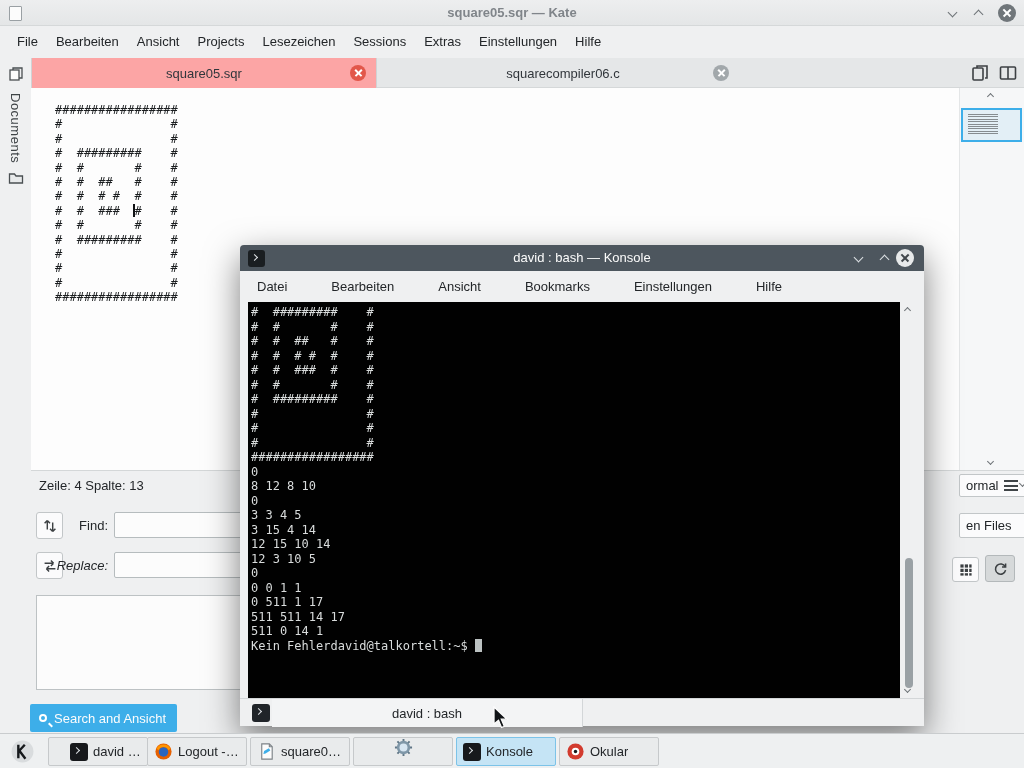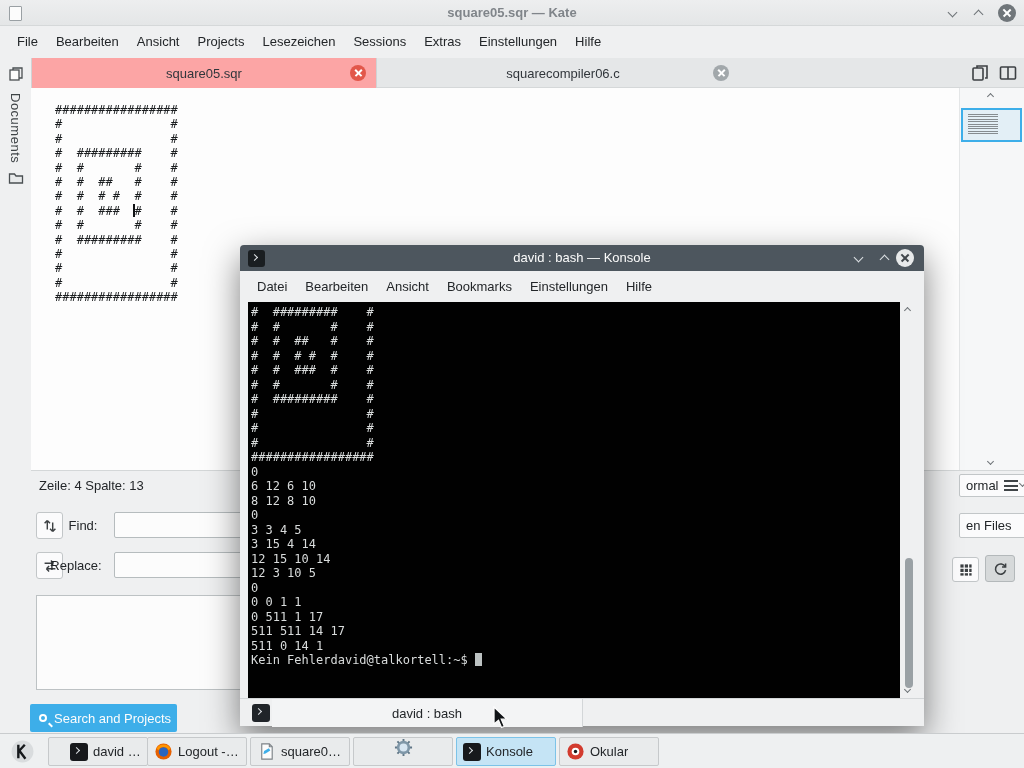--- a/index.html
+++ b/index.html
@@ -62,21 +62,21 @@
   .minitext { margin:4px 5px; width:30px; height:22px;
       background:repeating-linear-gradient(to bottom,#868c90 0,#868c90 1px,transparent 1px,transparent 2.4px); }
   .kate-bottom { position:absolute; left:0; top:470px; width:1024px; height:263px; background:#eff0f1;
       border-top:1px solid #d4d7d8; }
   .statusline { position:absolute; left:39px; top:7px; font-size:13px; color:#232629; }
   .combo { position:absolute; background:#fbfbfc; border:1px solid #c2c6c8; border-radius:2px;
       font-size:13px; color:#232629; display:flex; align-items:center; padding:0 18px 0 6px;margin-left:35px; }
   .combo .chev { position:absolute; right:5px; top:50%; margin-top:-5px; }
   .tool-btn { position:absolute; width:27px; height:27px; background:#fbfbfc; border:1px solid #c2c6c8;
       border-radius:3px; display:flex; align-items:center; justify-content:center; }
-  .fr-label { position:absolute; font-size:13px; color:#232629; text-align:center; }
+  .fr-label { position:absolute; font-size:13px; color:#232629; text-align:right; }
   .fr-input { position:absolute; width:612px; height:26px; background:#fcfcfc;
       border:1px solid #b6bcbe; border-radius:2px; font-size:13px; padding:0 6px; color:#232629; }
   .results { position:absolute; left:36px; top:124px; width:884px; height:95px;
       background:#fcfcfc; border:1px solid #bdc2c4; }
   .sr-toggle { position:absolute; left:30px; top:233px; width:147px; height:28px; background:#3daee9;
       border-radius:2px; z-index:3; display:flex; align-items:center; gap:7px; padding-left:9px;
       color:#fcfcfc; font-size:13px; }
   .mag { width:8px; height:8px; border:2px solid #fff; border-radius:50%; position:relative; flex:none; }
   .mag::after { content:""; position:absolute; width:5px; height:2px; background:#fff;
       transform:rotate(45deg); left:7px; top:8px; }
@@ -242,21 +242,21 @@
       <div class="combo" style="left:924px; top:42px; width:90px; height:25px;">
         <span>en Files</span>
         <span class="chev down sm"></span>
       </div>
 
       <span class="tool-btn" style="left:36px; top:81px;">
         <svg width="18" height="18" viewBox="0 0 20 20">
             <path d="M4 7 h10 M14 7 l-3 -3 M14 7 l-3 3 M16 13 H6 M6 13 l3 -3 M6 13 l3 3" stroke="#3c4043" stroke-width="1.6" fill="none"></path>
           </svg>
       </span>
-      <span class="fr-label" style="left:44px; top:87px; width:64px;">Replace:</span>
+      <span class="fr-label" style="left:44px; top:87px; width:64px;font-style:italic;">Replace:</span>
       <input class="fr-input" style="left: 114px; top: 81px;" value="">
 
       <span class="tool-btn" style="left:952px; top:86px; width:27px; height:25px;">
         <svg width="16" height="16" viewBox="0 0 20 20">
             <g fill="#3c4043">
               <rect x="3" y="3" width="4" height="4"></rect>
               <rect x="8.5" y="3" width="4" height="4"></rect>
               <rect x="14" y="3" width="3" height="4"></rect>
               <rect x="3" y="8.5" width="4" height="4"></rect>
               <rect x="8.5" y="8.5" width="4" height="4"></rect>
@@ -271,37 +271,37 @@
         <svg width="17" height="17" viewBox="0 0 20 20">
             <path d="M15.5 8 a6 6 0 1 0 .5 4" fill="none" stroke="#3c4043" stroke-width="1.8"></path>
             <path d="M16 4 v4.2 h-4.2" fill="none" stroke="#3c4043" stroke-width="1.8"></path>
           </svg>
       </span>
 
       <div class="results"></div>
 
       <div class="sr-toggle">
         <span class="mag"></span>
-        <span>Search and Projects</span>
+        <span>Search and Ansicht</span>
       </div>
     </div>
   </div>
 
   <div class="konsole">
     <div class="kon-title">
       <span class="term-iconbox" style="position:absolute; left:8px; top:5px; width:17px; height:17px;">
         <span class="chev right sm light"></span>
       </span>
       <span class="ttl">david : bash — Konsole</span>
       <span class="chev down light winbtn" style="right:62px;"></span>
       <span class="chev up light winbtn" style="right:36px; top:11px;"></span>
       <span class="xc kon-close"></span>
     </div>
 
-    <div class="kon-menubar kate-menubar" style="top:26px;">
+    <div class="kon-menubar kate-menubar" style="top:26px;gap:26px;">
       <span>Datei</span>
       <span>Bearbeiten</span>
       <span>Ansicht</span>
       <span>Bookmarks</span>
       <span>Einstellungen</span>
       <span>Hilfe</span>
     </div>
 
     <div class="terminal">
       <div>
@@ -310,21 +310,20 @@
           <div class="term-line">#  #  ##   #    #</div>
           <div class="term-line">#  #  # #  #    #</div>
           <div class="term-line">#  #  ###  #    #</div>
           <div class="term-line">#  #       #    #</div>
           <div class="term-line">#  #########    #</div>
           <div class="term-line">#               #</div>
           <div class="term-line">#               #</div>
           <div class="term-line">#               #</div>
           <div class="term-line">#################</div>
           <div class="term-line">0</div>
-          <div class="term-line">6 12 6 10</div>
           <div class="term-line">8 12 8 10</div>
           <div class="term-line">0</div>
           <div class="term-line">3 3 4 5</div>
           <div class="term-line">3 15 4 14</div>
           <div class="term-line">12 15 10 14</div>
           <div class="term-line">12 3 10 5</div>
           <div class="term-line">0</div>
           <div class="term-line">0 0 1 1</div>
           <div class="term-line">0 511 1 17</div>
           <div class="term-line">511 511 14 17</div>

